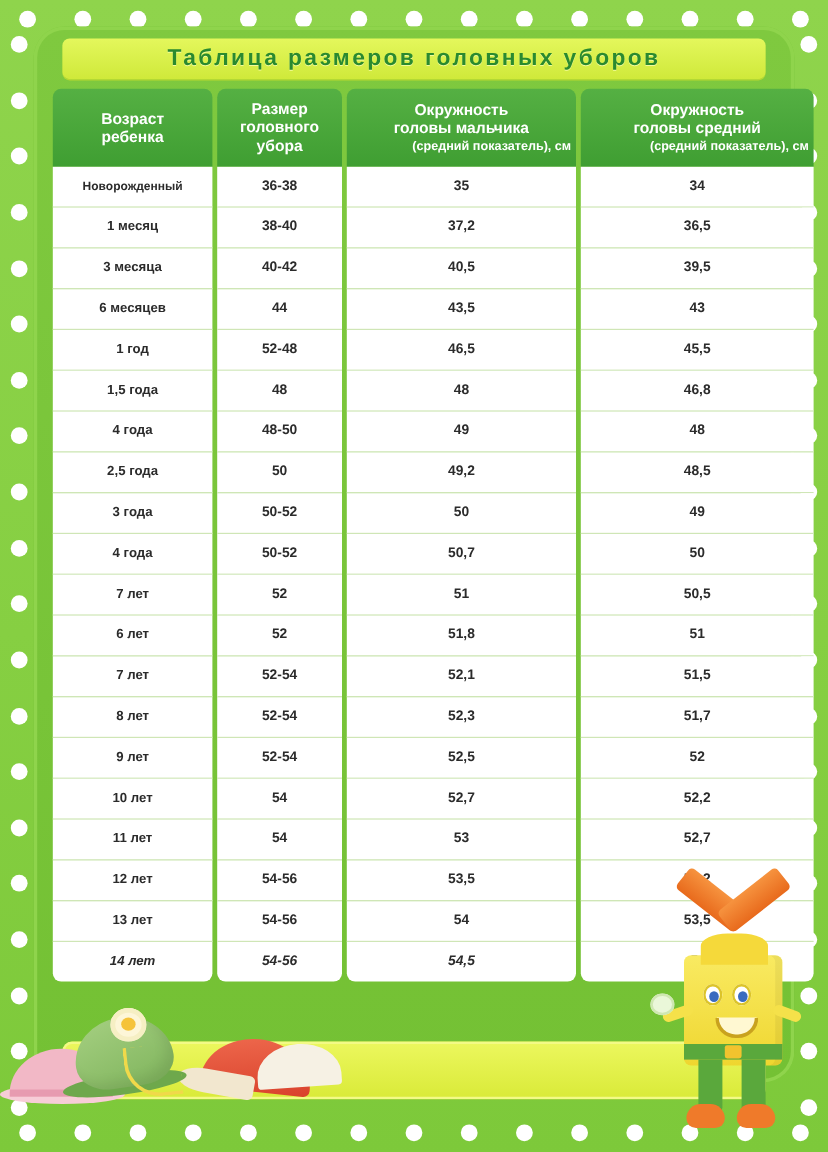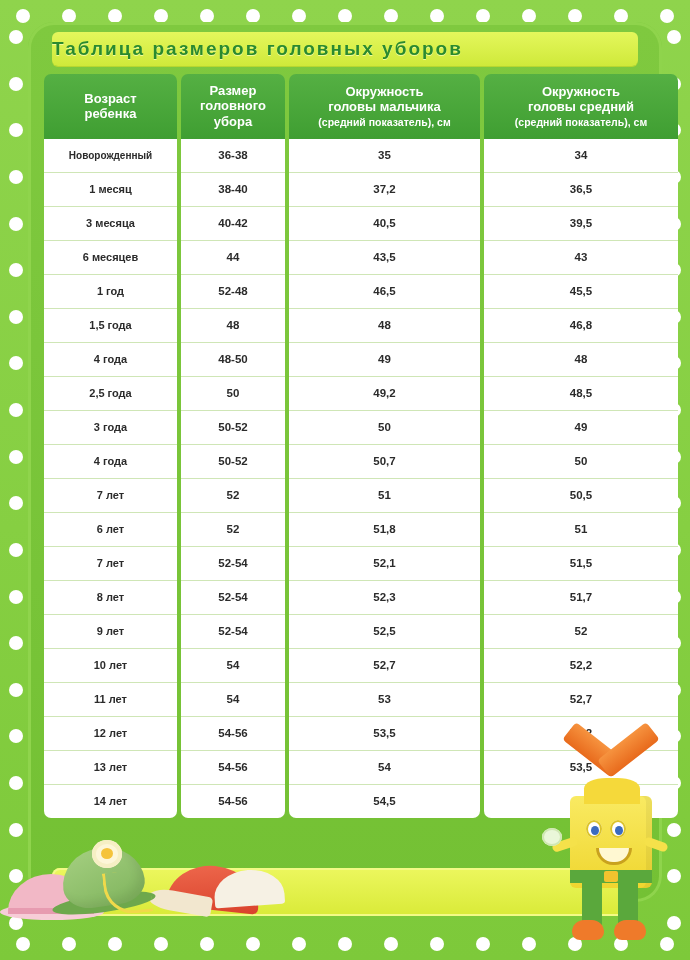--- a/index.html
+++ b/index.html
@@ -65,21 +65,21 @@
     left: 52px;
     top: 32px;
     width: 586px;
     height: 34px;
     background: #d9f24a;
     background: linear-gradient(180deg, #e4f75c 0%, #cfe93a 100%);
     border-radius: 6px;
     box-shadow: 0 1px 0 #b8d72f;
     display: flex;
     align-items: center;
-    justify-content: flex-start;
+    justify-content: center;
   }
   .title-text {
     font-size: 19px;
     font-weight: bold;
     color: #2a8a2f;
     letter-spacing: 2px;
     white-space: nowrap;
     text-shadow: 0 1px 0 #f2fb9a;
   }
 
@@ -105,40 +105,42 @@
     line-height: 1.18;
     padding: 9px 4px 10px 4px;
     vertical-align: middle;
     border-radius: 7px 7px 0 0;
   }
   table.sizes thead th .sub {
     display: block;
     font-size: 10.5px;
     font-weight: bold;
     margin-top: 1px;
+    text-align: right;
   }
   th.col-age { width: 125px; }
   th.col-size { width: 96px; }
   th.col-boy { width: 183px; }
   th.col-girl { width: 186px; }
 
   table.sizes tbody td {
     background: #ffffff;
     font-size: 11.5px;
     font-weight: bold;
     color: #2b2b2b;
     text-align: center;
     height: 33px;
     vertical-align: middle;
     border-bottom: 1px solid #cfe6b6;
     padding: 0 3px;
   }
   table.sizes tbody tr:last-child td {
     border-bottom: none;
     border-radius: 0 0 7px 7px;
+    font-style: italic;
   }
   table.sizes tbody td.age {
     font-size: 11px;
   }
   table.sizes tbody td.age-first {
     font-size: 10px;
   }
 
   
   .bottom-band {

